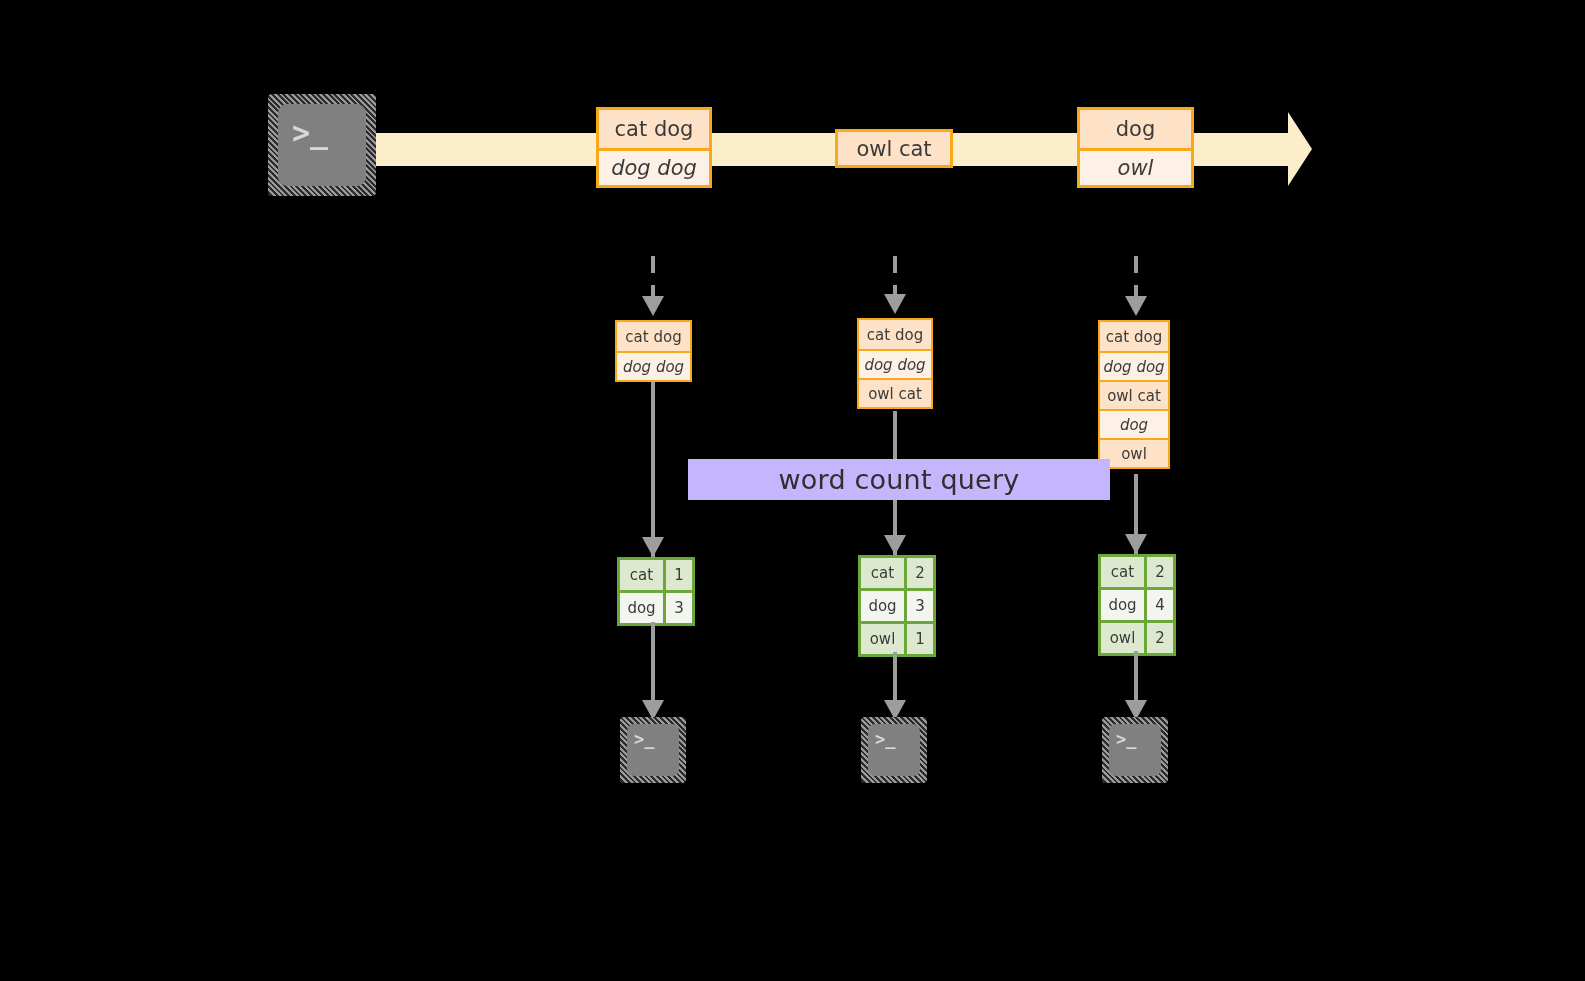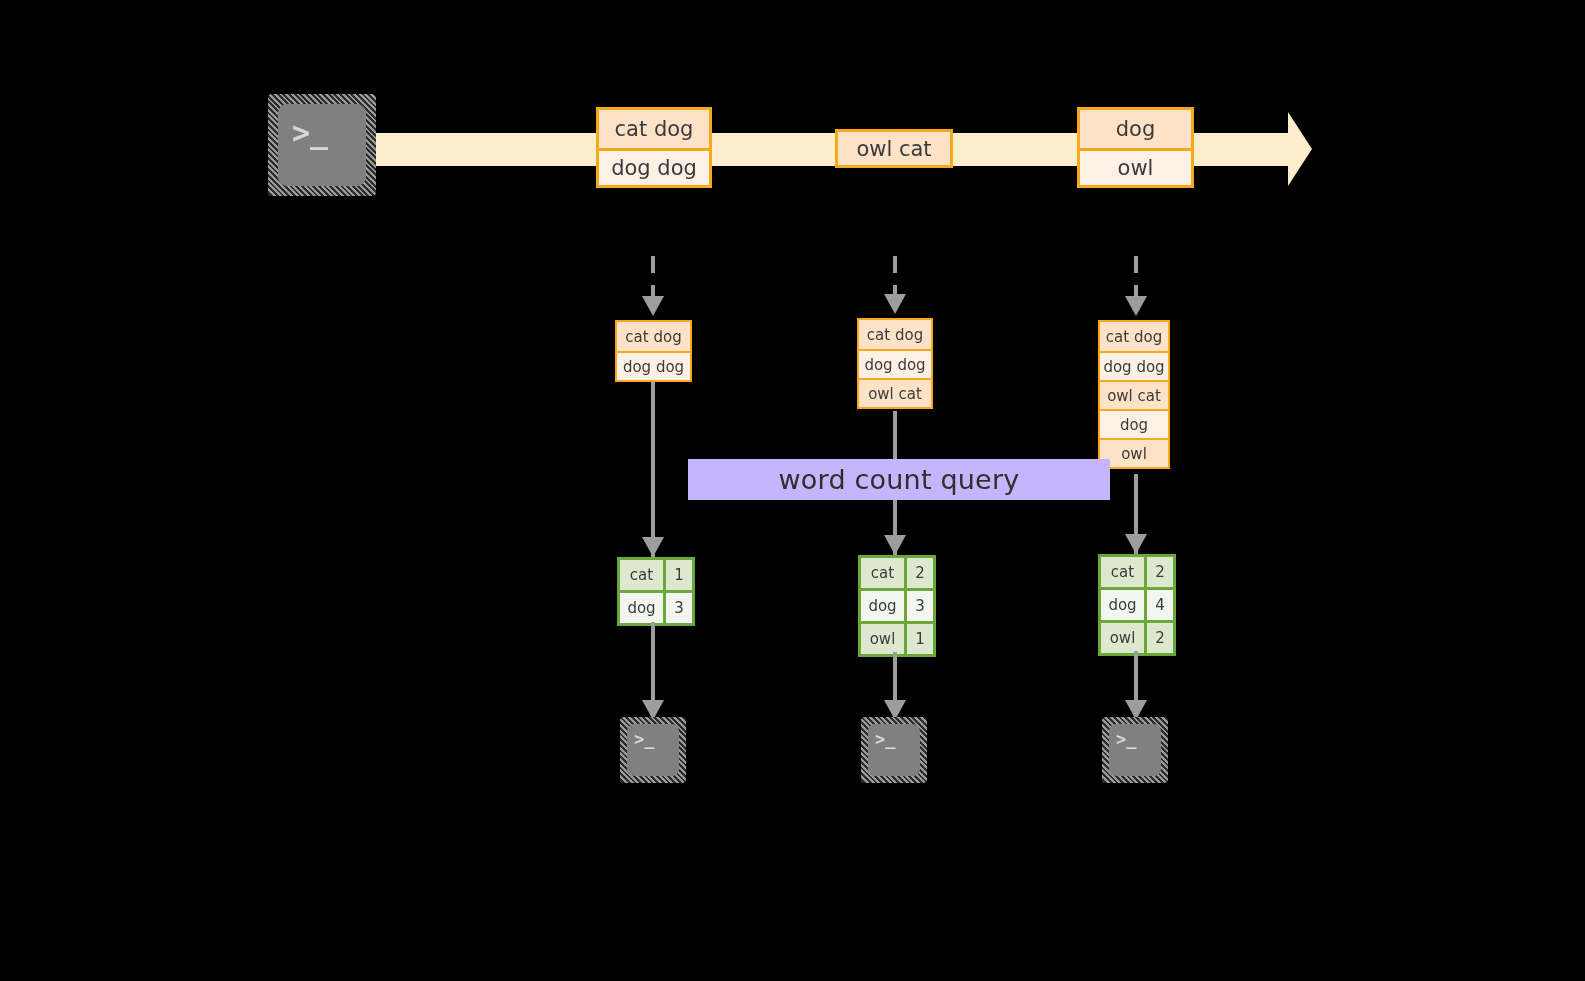--- a/index.html
+++ b/index.html
@@ -88,21 +88,21 @@
   }
   .rec-row {
     box-sizing: border-box;
     display: flex;
     align-items: center;
     justify-content: center;
     color: #3b3b3b;
     white-space: nowrap;
   }
   .rec-row.shade-a { background: #fde2c8; }
-  .rec-row.shade-b { background: #fdf1e6; }
+  .rec-row.shade-b { background: #fdf1e6; font-style: italic; }
   .rec-row + .rec-row { border-top: 3px solid #f7a81b; }
 
   
   #rec-top-1 { left: 596px; top: 107px; width: 116px; height: 81px; }
   #rec-top-1 .rec-row { height: 37.5px; font-size: 21px; }
   #rec-top-2 { left: 835px; top: 129px; width: 118px; height: 39px; }
   #rec-top-2 .rec-row { height: 33px; font-size: 21px; }
   #rec-top-3 { left: 1077px; top: 107px; width: 117px; height: 81px; }
   #rec-top-3 .rec-row { height: 37.5px; font-size: 21px; }
 

